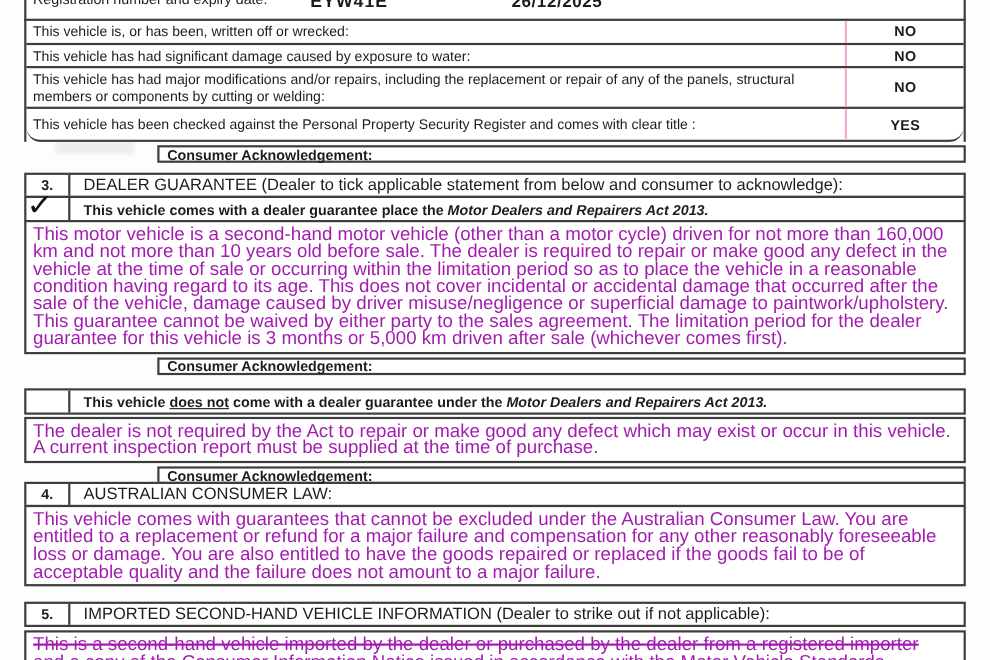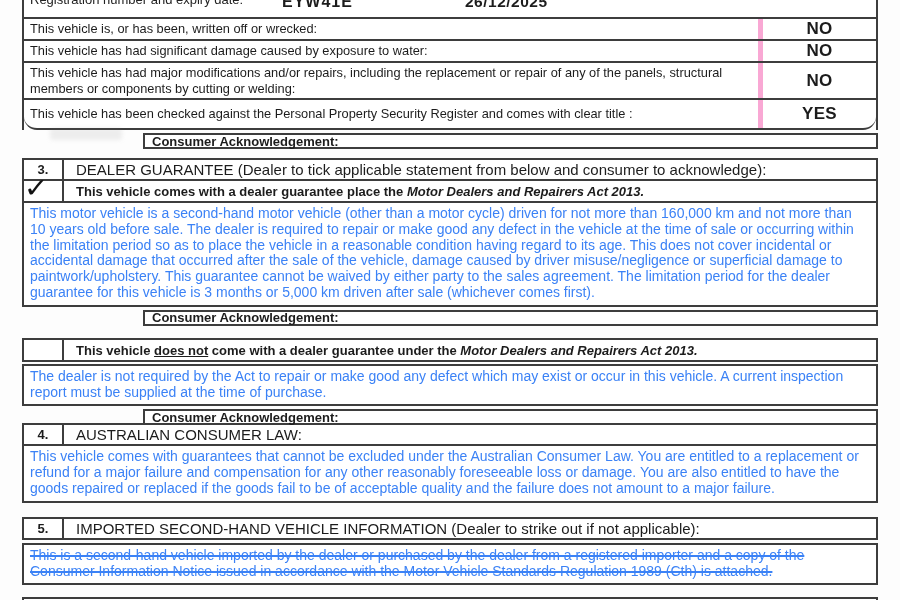--- a/index.html
+++ b/index.html
@@ -20,23 +20,23 @@
   }
   .reg-label { position:absolute; top:-8px; left:6px; font-size:13px; white-space:nowrap; color:#222; }
   .reg-number { position:absolute; top:-7px; left:258px; font-size:16px; font-weight:bold; letter-spacing:1px; }
   .reg-expiry { position:absolute; top:-7px; left:441px; font-size:15.5px; font-weight:bold; letter-spacing:.5px; }
 
   
   .q-table { border-left:2px solid #3d3d3d; border-right:2px solid #3d3d3d; background:#fff; }
   .q-row { display:flex; border-bottom:2px solid #3d3d3d; align-items:center; }
   .q-cell { flex:1; padding:2px 8px 2px 6px; font-size:12.8px; line-height:15.5px; }
   .a-cell {
-    width:118px; align-self:stretch; border-left:5px solid #f9a8d4;
+    width:108px; align-self:stretch; border-left:2px solid #f9a8d4;
     display:flex; align-items:center; justify-content:center;
-    font-weight:bold; font-size:17px; letter-spacing:.3px;
+    font-weight:bold; font-size:13px; letter-spacing:.3px;
   }
   .q-row.h20 { min-height:20px; } .q-row.h21 { min-height:21px; }
   .q-row.h35 { min-height:35px; } .q-row.h30 { min-height:30px;border-radius:13px; }
 
   
   .ack-box {
     margin-left:121px; width:735px; height:16px;
     border:2px solid #3d3d3d; background:#fff;
     display:flex; align-items:center;
     font-weight:bold; font-size:13px; padding-left:7px;
@@ -56,21 +56,21 @@
   .tick-row { display:flex; border:2px solid #3d3d3d; background:#fff; min-height:21px; align-items:stretch; margin-top:-2px; }
   .tick-cell { width:40px; border-right:2px solid #3d3d3d; position:relative; }
   .tick-mark { position:absolute; left:1px; top:-9px; font-size:27px; font-weight:bold; color:#111; transform:scaleX(1.1); }
   .tick-text { flex:1; font-weight:bold; font-size:13px; padding:3px 6px 2px 12px; line-height:15px; }
   .act-italic { font-style:italic;text-align:center; }
   .u { text-decoration:underline; }
 
   
   .body-box {
     border:2px solid #3d3d3d; background:#fff;
-    padding:3px 9px 4px 6px; font-size:14px; line-height:15.8px; color:#3b82f6;
+    padding:3px 9px 4px 6px; font-size:17px; line-height:15.8px; color:#a21caf;
   }
   .struck { text-decoration:line-through; text-decoration-thickness:1.5px; }
 
   
   .smudge { position:absolute; left:28px; top:128px; width:72px; height:12px;
     background:rgba(120,120,120,.12); filter:blur(2px); border-radius:3px; }
 
   
   .mt3{margin-top:3px;} .mt9{margin-top:9px;} .mt2{margin-top:2px;}
   .mtn2{margin-top:-2px;} .mt14{margin-top:14px;} .mt12{margin-top:12px;}

